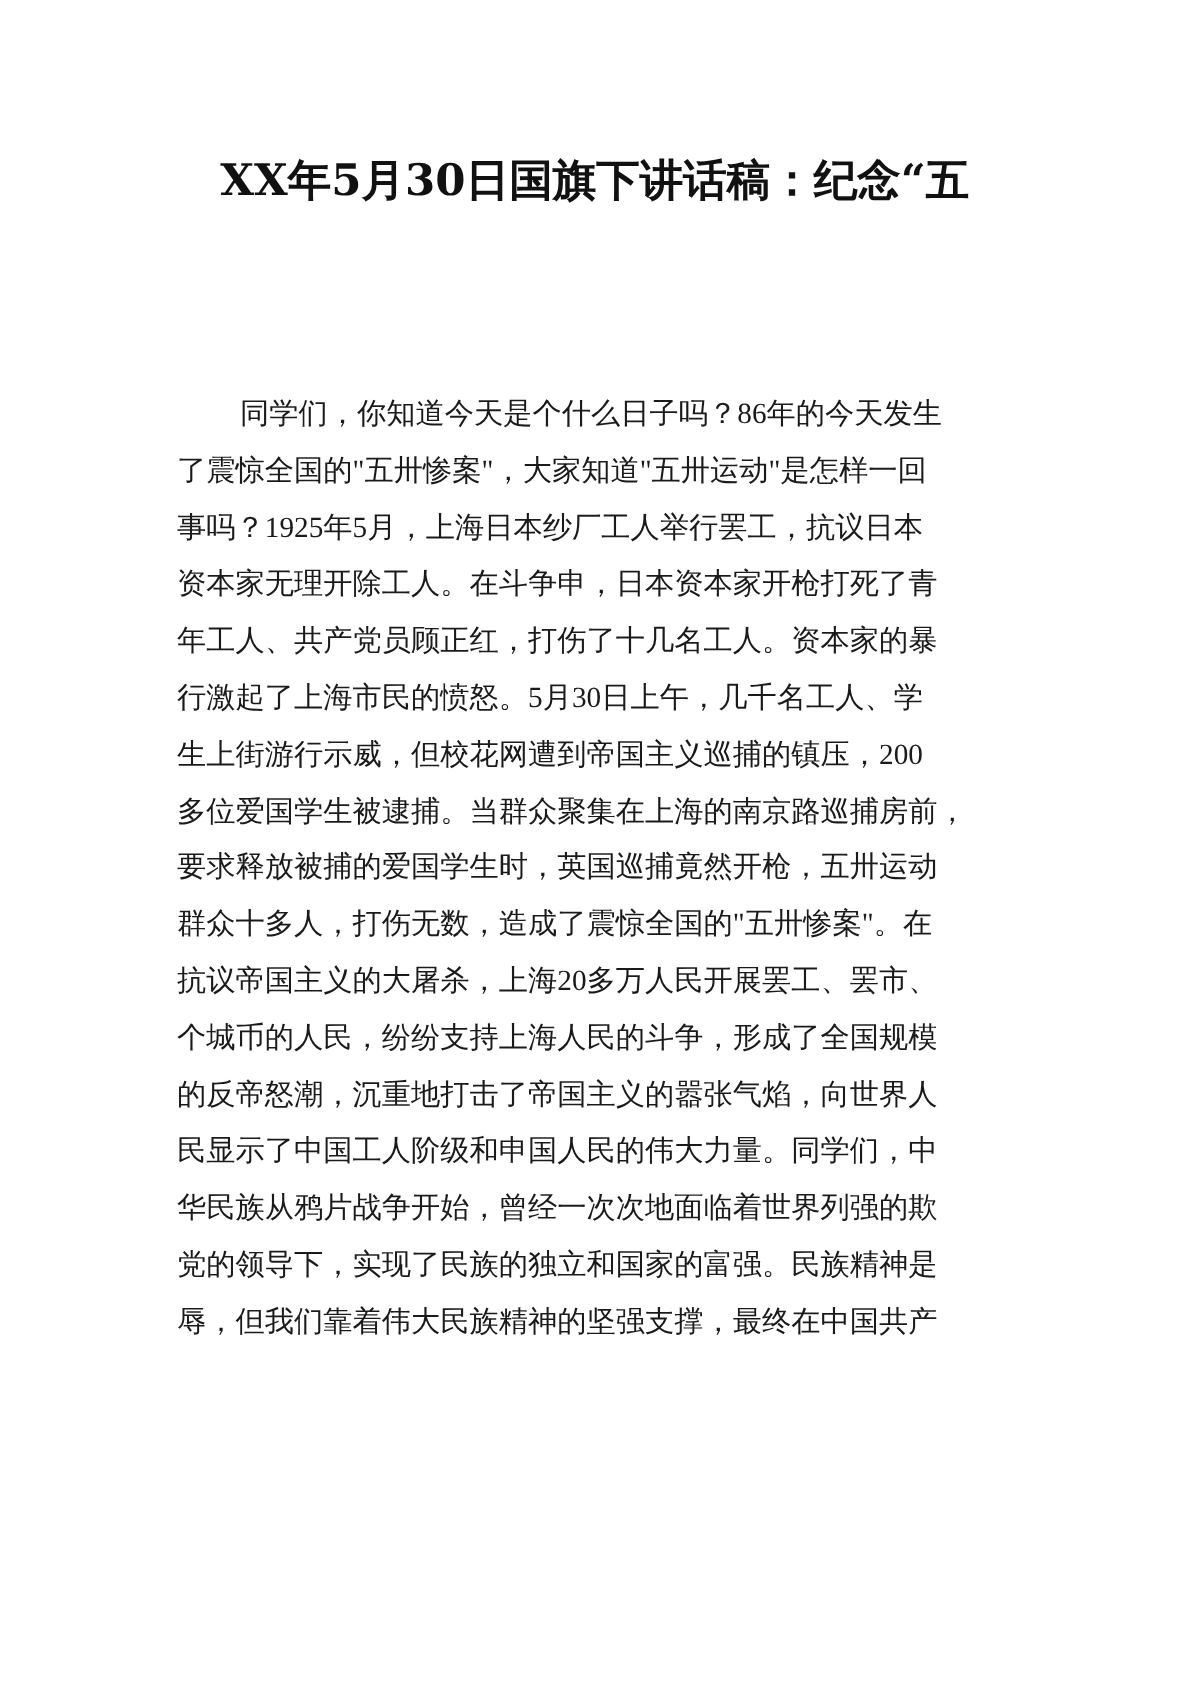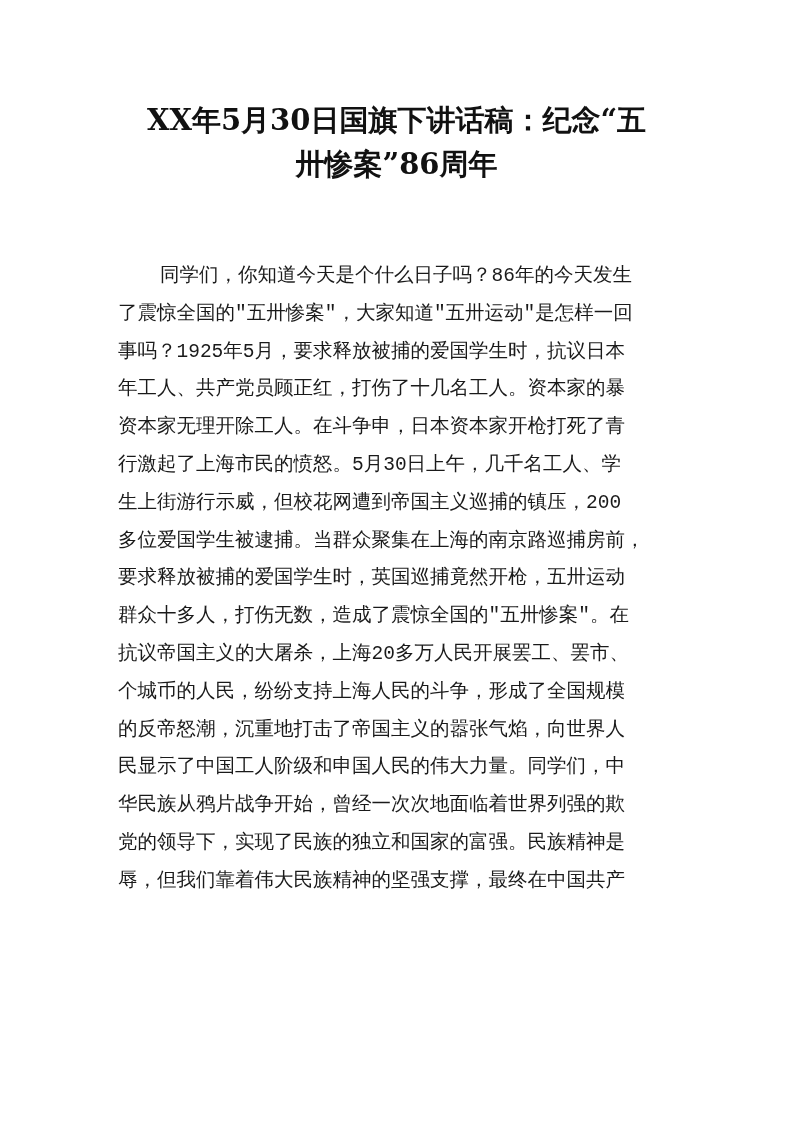--- a/index.html
+++ b/index.html
@@ -6,41 +6,40 @@
   body { width: 793px; height: 1122px; position: relative; overflow: hidden; }
   .page { position: absolute; left: 0; top: 0; width: 793px; height: 1122px; background: #fff; }
   .title {
     position: absolute; left: 100px; top: 98px; width: 593px;
     text-align: center; font-family: "DejaVu Serif", "Liberation Serif", serif;
     font-weight: bold; font-size: 29px; line-height: 44px; color: #111;
   }
   .title .tline { display: block; white-space: nowrap; }
   .body-text {
     position: absolute; left: 118px; top: 258px; width: 570px;
-    font-family: Liberation Mono, monospace;
+    font-family: Liberation Serif, serif;
     font-size: 19.5px; line-height: 37.8px; color: #1a1a1a;
   }
   .body-text .line { display: block; white-space: nowrap; height: 37.8px; }
   .body-text .line.indent { padding-left: 42px; }
 </style>
 </head>
 <body>
 
 <div class="page">
   <h1 class="title" style="margin:0;">
     <span class="tline">XX年5月30日国旗下讲话稿：纪念“五</span>
-    <span class="tline">卅惨案”86周年</span>
   </h1>
 
   <div class="body-text">
     <span class="line indent">同学们，你知道今天是个什么日子吗？86年的今天发生</span>
     <span class="line">了震惊全国的"五卅惨案"，大家知道"五卅运动"是怎样一回</span>
-    <span class="line">事吗？1925年5月，要求释放被捕的爱国学生时，抗议日本</span>
+    <span class="line">事吗？1925年5月，上海日本纱厂工人举行罢工，抗议日本</span>
+    <span class="line">资本家无理开除工人。在斗争申，日本资本家开枪打死了青</span>
     <span class="line">年工人、共产党员顾正红，打伤了十几名工人。资本家的暴</span>
-    <span class="line">资本家无理开除工人。在斗争申，日本资本家开枪打死了青</span>
     <span class="line">行激起了上海市民的愤怒。5月30日上午，几千名工人、学</span>
     <span class="line">生上街游行示威，但校花网遭到帝国主义巡捕的镇压，200</span>
     <span class="line">多位爱国学生被逮捕。当群众聚集在上海的南京路巡捕房前，</span>
     <span class="line">要求释放被捕的爱国学生时，英国巡捕竟然开枪，五卅运动</span>
     <span class="line">群众十多人，打伤无数，造成了震惊全国的"五卅惨案"。在</span>
     <span class="line">抗议帝国主义的大屠杀，上海20多万人民开展罢工、罢市、</span>
     <span class="line">个城币的人民，纷纷支持上海人民的斗争，形成了全国规模</span>
     <span class="line">的反帝怒潮，沉重地打击了帝国主义的嚣张气焰，向世界人</span>
     <span class="line">民显示了中国工人阶级和申国人民的伟大力量。同学们，中</span>
     <span class="line">华民族从鸦片战争开始，曾经一次次地面临着世界列强的欺</span>

